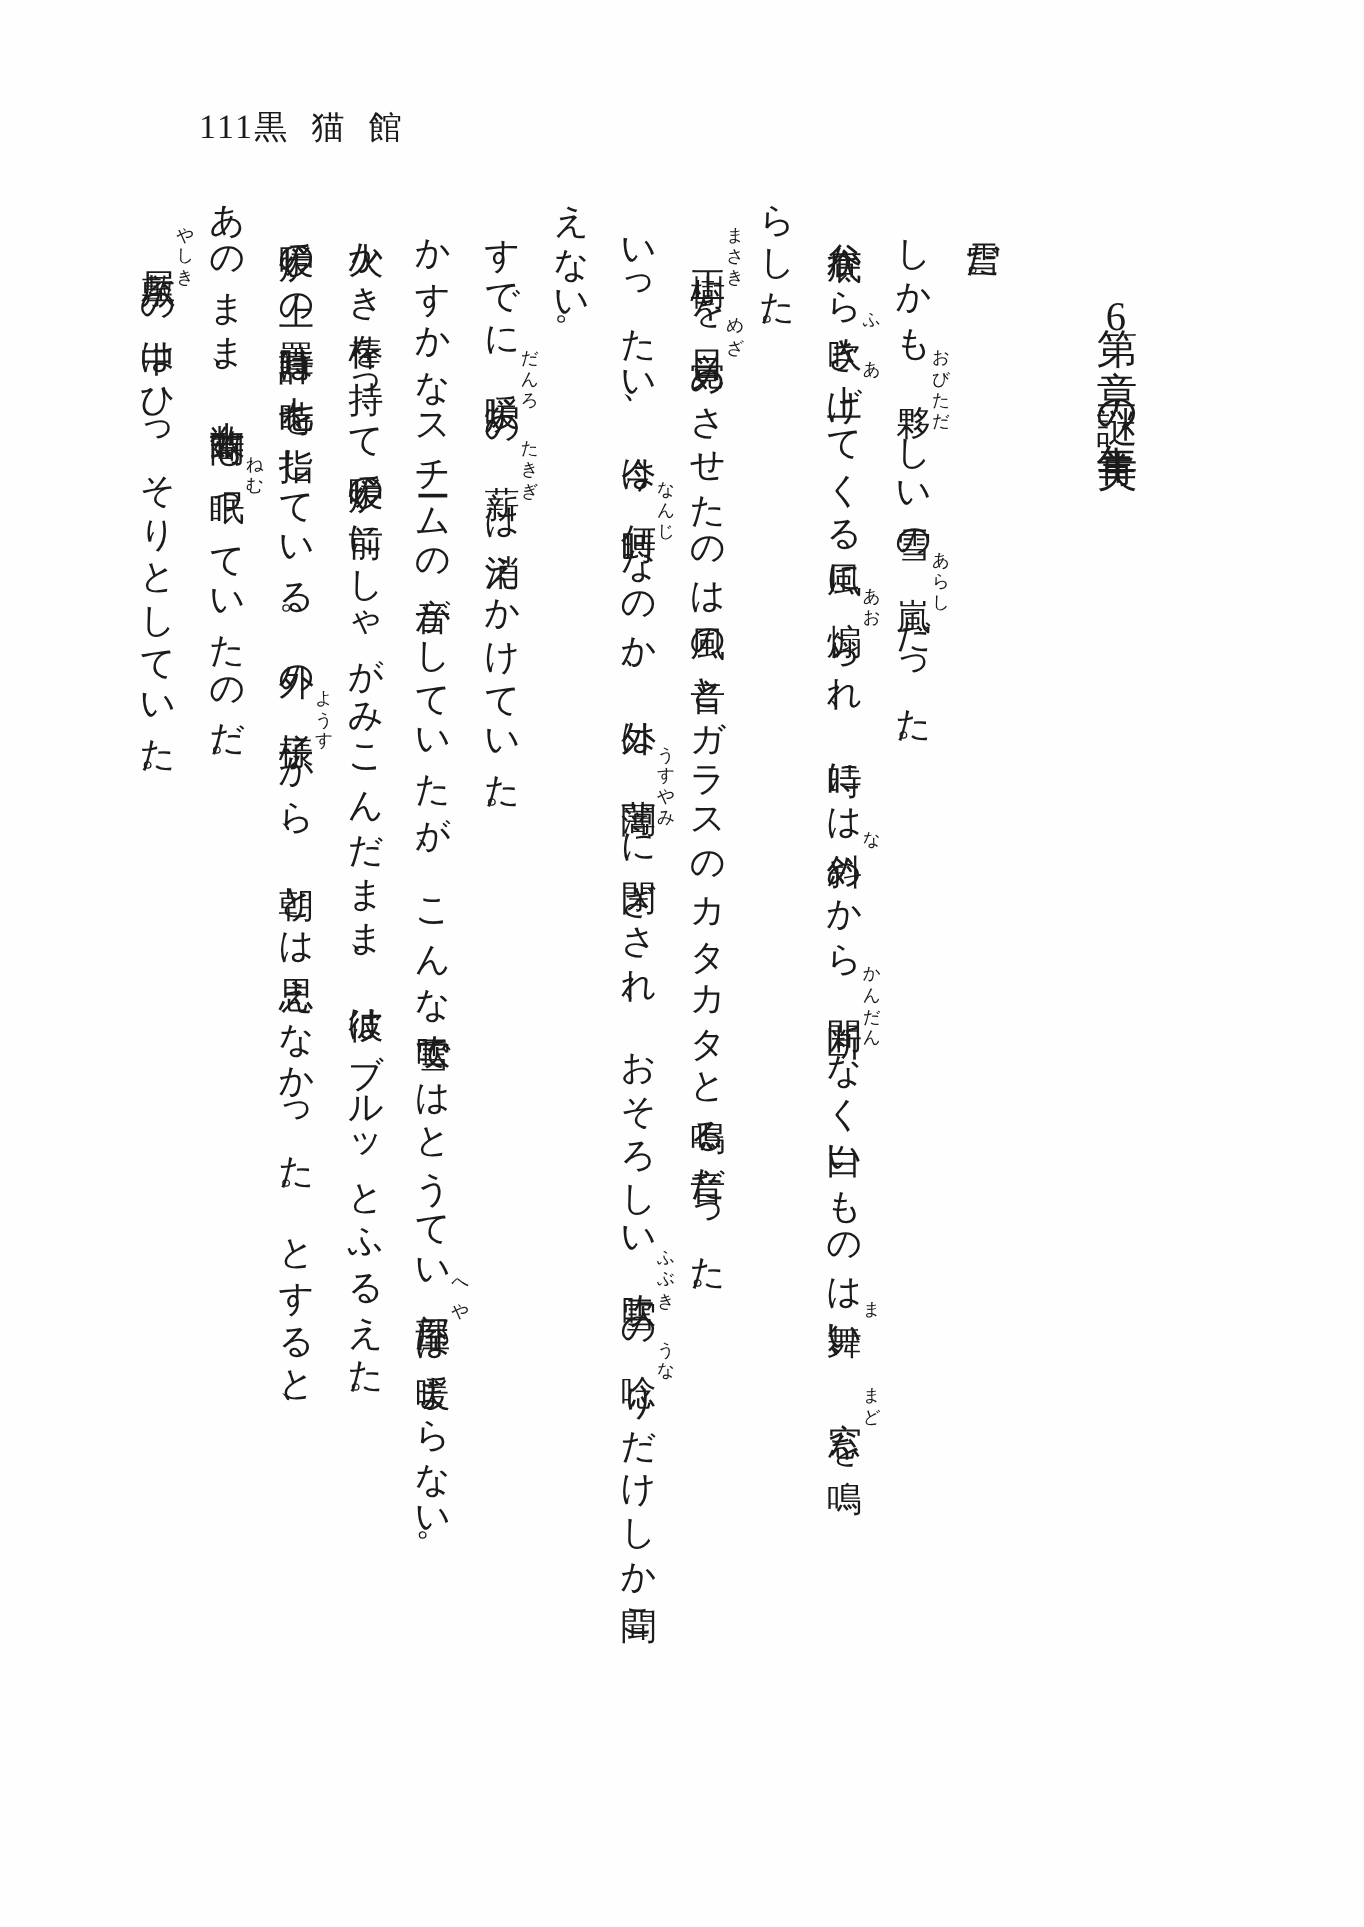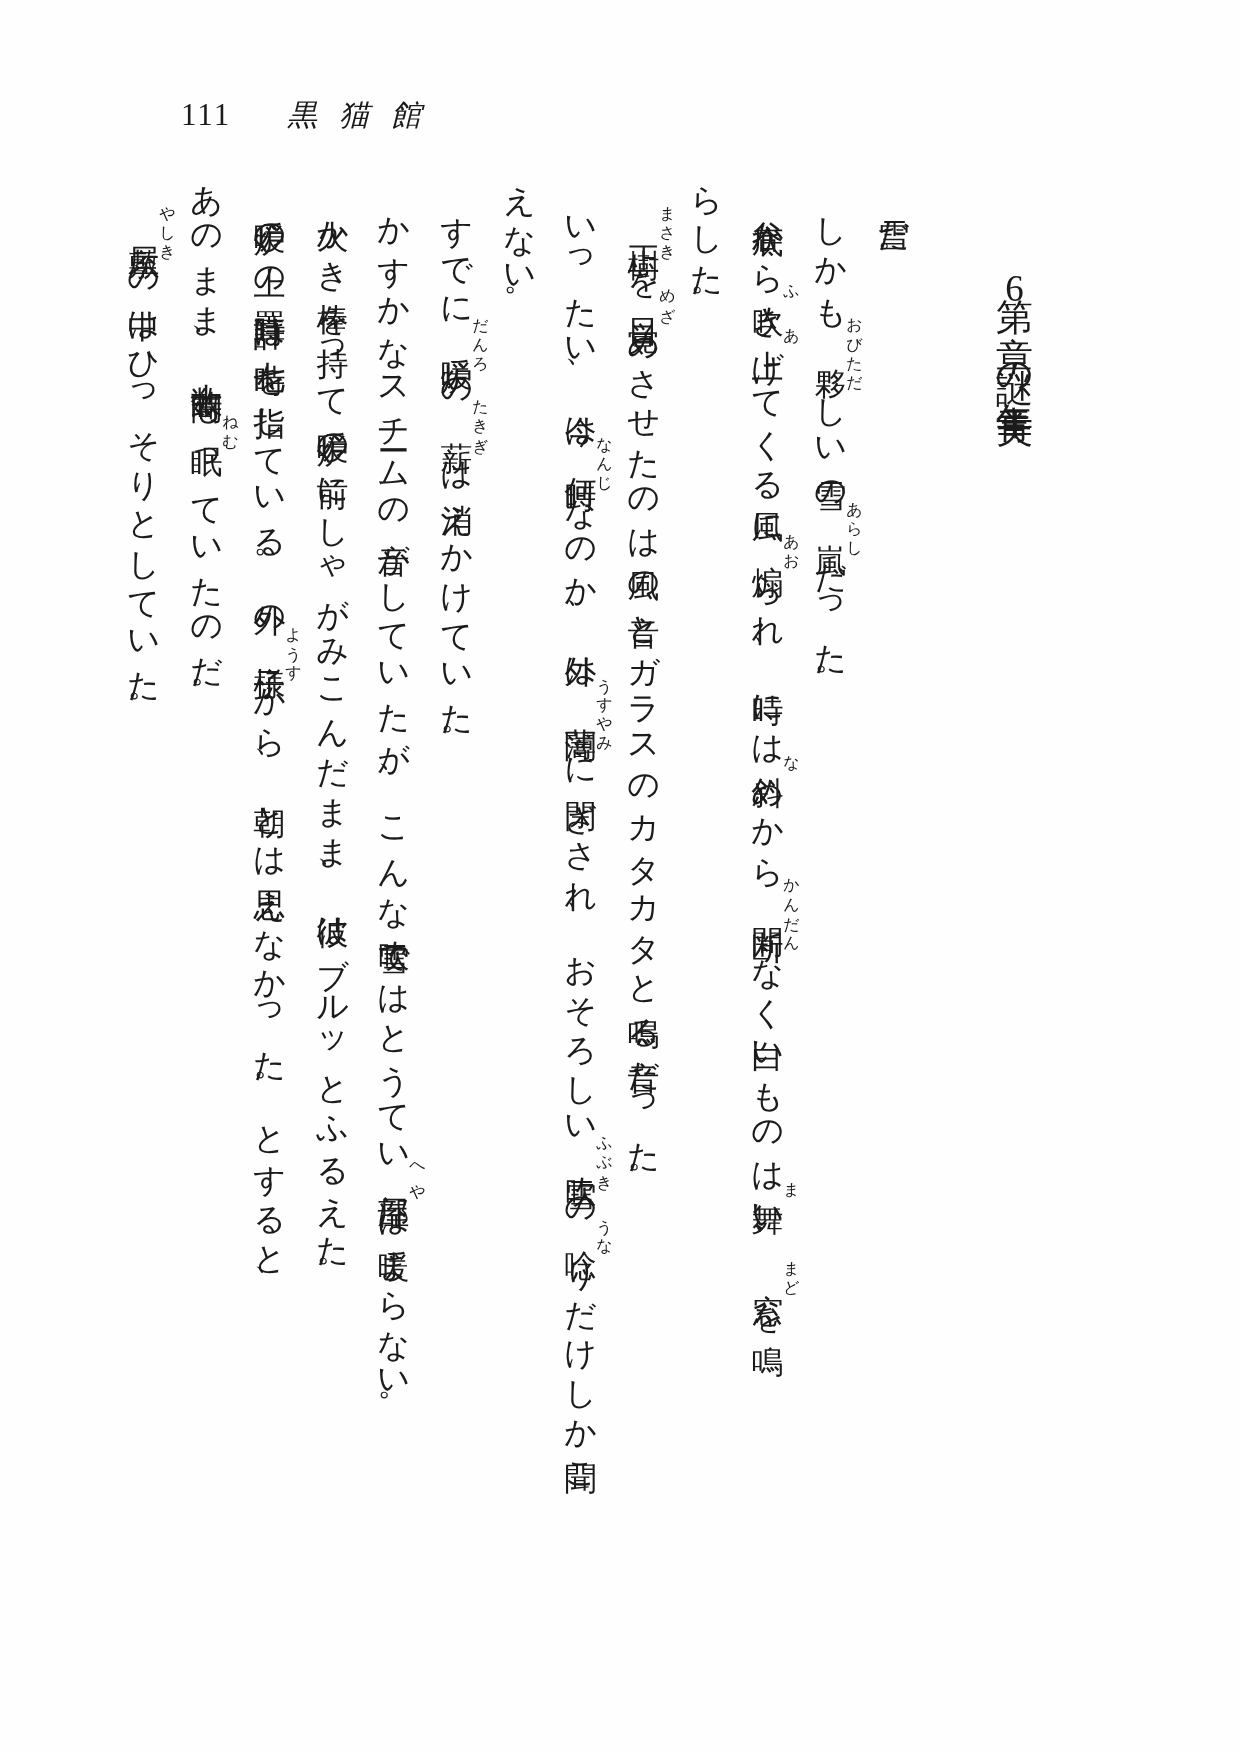--- a/index.html
+++ b/index.html
@@ -30,23 +30,21 @@
     white-space: nowrap;
   }
   .page-number {
     font-size: 31px;
     line-height: 1;
     letter-spacing: 2px;
   }
   .book-title {
     font-size: 30px;
     line-height: 1;
-    margin-left: 56px;
     letter-spacing: 22px;
-    font-style: italic;
   }
   
   .vtext {
     position: absolute;
     top: 163px;
     right: 195px;
     height: 1490px;
     writing-mode: vertical-rl;
     text-orientation: mixed;
     font-kerning: none;

